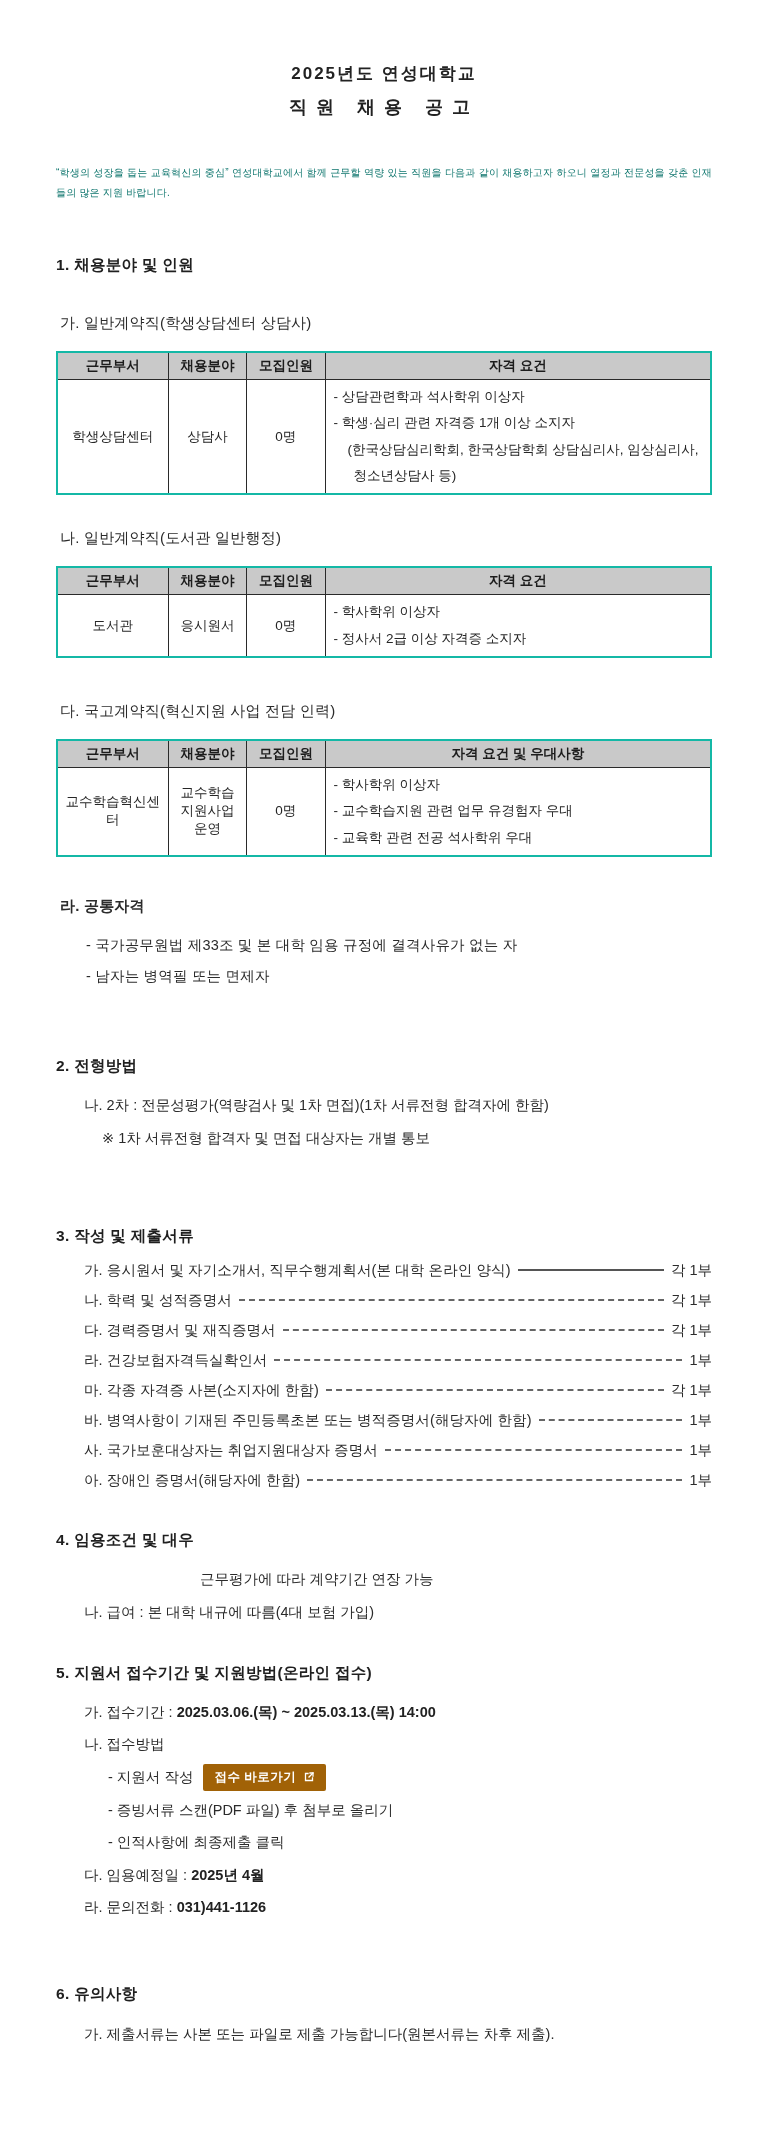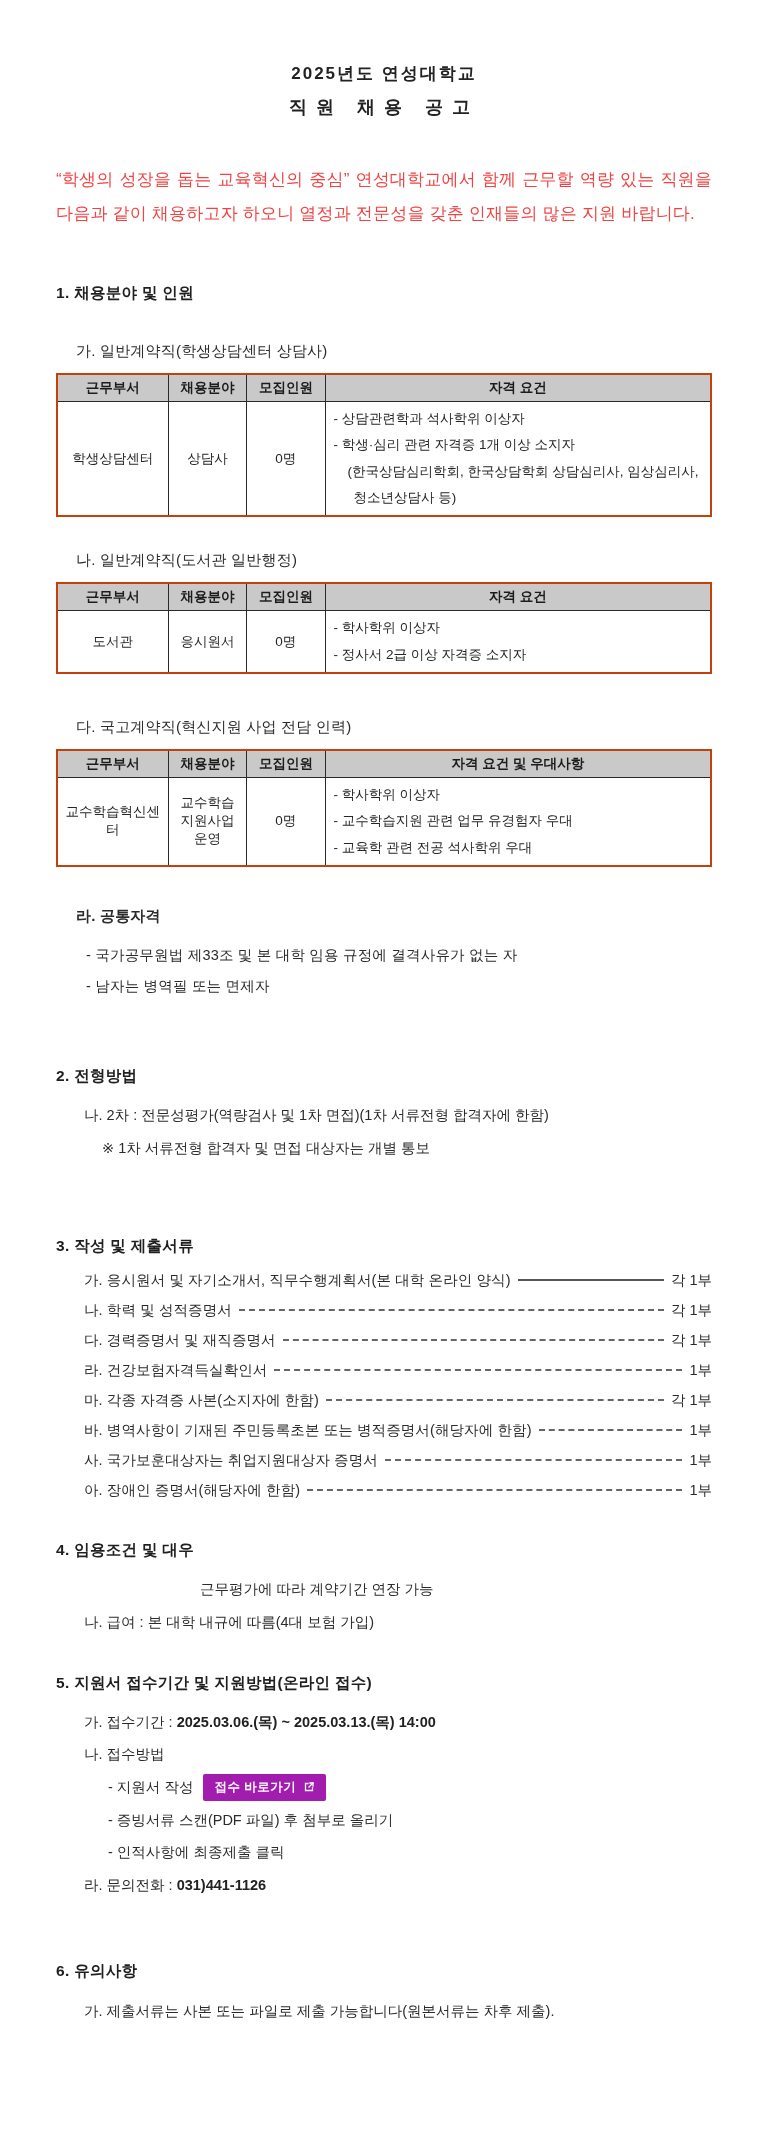--- a/index.html
+++ b/index.html
@@ -7,28 +7,28 @@
   .page {
     width: 768px; min-height: 2156px; margin: 0 auto; background: #fff;
     font-family: "Liberation Sans", "DejaVu Sans", sans-serif;
     color: #2e2e2e; padding: 50px 56px 40px; position: relative;
   }
   
   .title-block { text-align: center; margin-top: 12px; }
   .title-line1 { font-size: 17px; font-weight: 700; letter-spacing: 2px; color: #222; }
   .title-line2 { font-size: 18px; font-weight: 700; letter-spacing: 9px; color: #222; margin-top: 10px; }
   
-  .intro { margin-top: 44px; font-size: 17px; line-height: 2.0; text-align: justify; color: #ef4444; letter-spacing: 0.2px; }
+  .intro { margin-top: 44px; font-size: 10px; line-height: 2.0; text-align: justify; color: #0f766e; letter-spacing: 0.2px; }
   
   .section { margin-top: 52px; }
   .sec-h { font-size: 15.5px; font-weight: 700; color: #1f1f1f; letter-spacing: 0.3px; }
-  .sub-h { font-size: 15px; color: #2b2b2b; margin: 34px 0 12px 20px; letter-spacing: 0.2px; }
+  .sub-h { font-size: 15px; color: #2b2b2b; margin: 34px 0 12px 4px; letter-spacing: 0.2px; }
   .sub-h.bold { font-weight: 700; margin-top: 40px; }
   
-  table.job { width: 100%; border-collapse: collapse; table-layout: fixed; border: 2px solid #c2410c; margin-top: 12px; }
+  table.job { width: 100%; border-collapse: collapse; table-layout: fixed; border: 2px solid #14b8a6; margin-top: 18px; }
   table.job th { background: #c9c9c9; border: 1px solid #2a2a2a; font-size: 13.5px; font-weight: 700; color: #1c1c1c; padding: 4px 2px; }
   table.job td { border: 1px solid #2a2a2a; font-size: 13.5px; color: #262626; padding: 4px 8px; }
   td.center { text-align: center; vertical-align: middle; }
   td.req { text-align: left; vertical-align: middle; padding: 6px 8px; }
   .req-line { line-height: 1.95; white-space: nowrap; overflow: hidden; }
   .req-line.cont1 { padding-left: 14px; }
   .req-line.cont2 { padding-left: 20px; }
   .col-dept { width: 17%; } .col-field { width: 12%; } .col-count { width: 12%; } .col-req { width: 59%; }
   
   .dash-list { margin: 14px 0 0 30px; font-size: 14.5px; line-height: 2.15; color: #2b2b2b; }
@@ -43,21 +43,21 @@
   .doc-fill.solid { border-bottom: 2px solid #555; }
   .doc-fill.dashed { border-bottom: 2px dashed #666; }
   .doc-qty { white-space: nowrap; }
   
   .indent2 { margin-left: 116px; }
   .num { font-weight: 700; color: #222; }
   .sub-dash { margin-left: 24px; }
   .apply-line { display: flex; align-items: center; }
   .apply-btn {
     display: inline-flex; align-items: center; gap: 7px; margin-left: 10px;
-    background: #a21caf; color: #fff; font-size: 12.5px; font-weight: 700;
+    background: #a16207; color: #fff; font-size: 12.5px; font-weight: 700;
     padding: 5px 11px; border: none; border-radius: 2px; cursor: pointer; letter-spacing: 0.5px;
   }
   
   .notice-list { margin: 14px 0 0 28px; font-size: 14.5px; line-height: 2.2; color: #2b2b2b; }
   .notice-list .hang { padding-left: 26px; text-indent: -26px; text-align: justify; }
 </style>
 </head>
 <body>
 
 <div class="page">
@@ -242,20 +242,24 @@
               <path d="M10 5 H5 v14 h14 v-5"></path>
               <path d="M14 4 h6 v6"></path>
               <path d="M20 4 L12 12"></path>
             </svg>
           </span>
         </button>
       </div>
       <div class="sub-dash">- 증빙서류 스캔(PDF 파일) 후 첨부로 올리기</div>
       <div class="sub-dash">- 인적사항에 최종제출 클릭</div>
       <div>
+        <span>다. 임용예정일 :</span>
+        <span class="num">2025년 4월</span>
+      </div>
+      <div>
         <span>라. 문의전화 :</span>
         <span class="num">031)441-1126</span>
       </div>
     </div>
   </div>
 
   <div class="section" style="margin-top:60px;">
     <div class="sec-h">6. 유의사항</div>
     <div class="notice-list">
       <div class="hang">가. 제출서류는 사본 또는 파일로 제출 가능합니다(원본서류는 차후 제출).</div>

